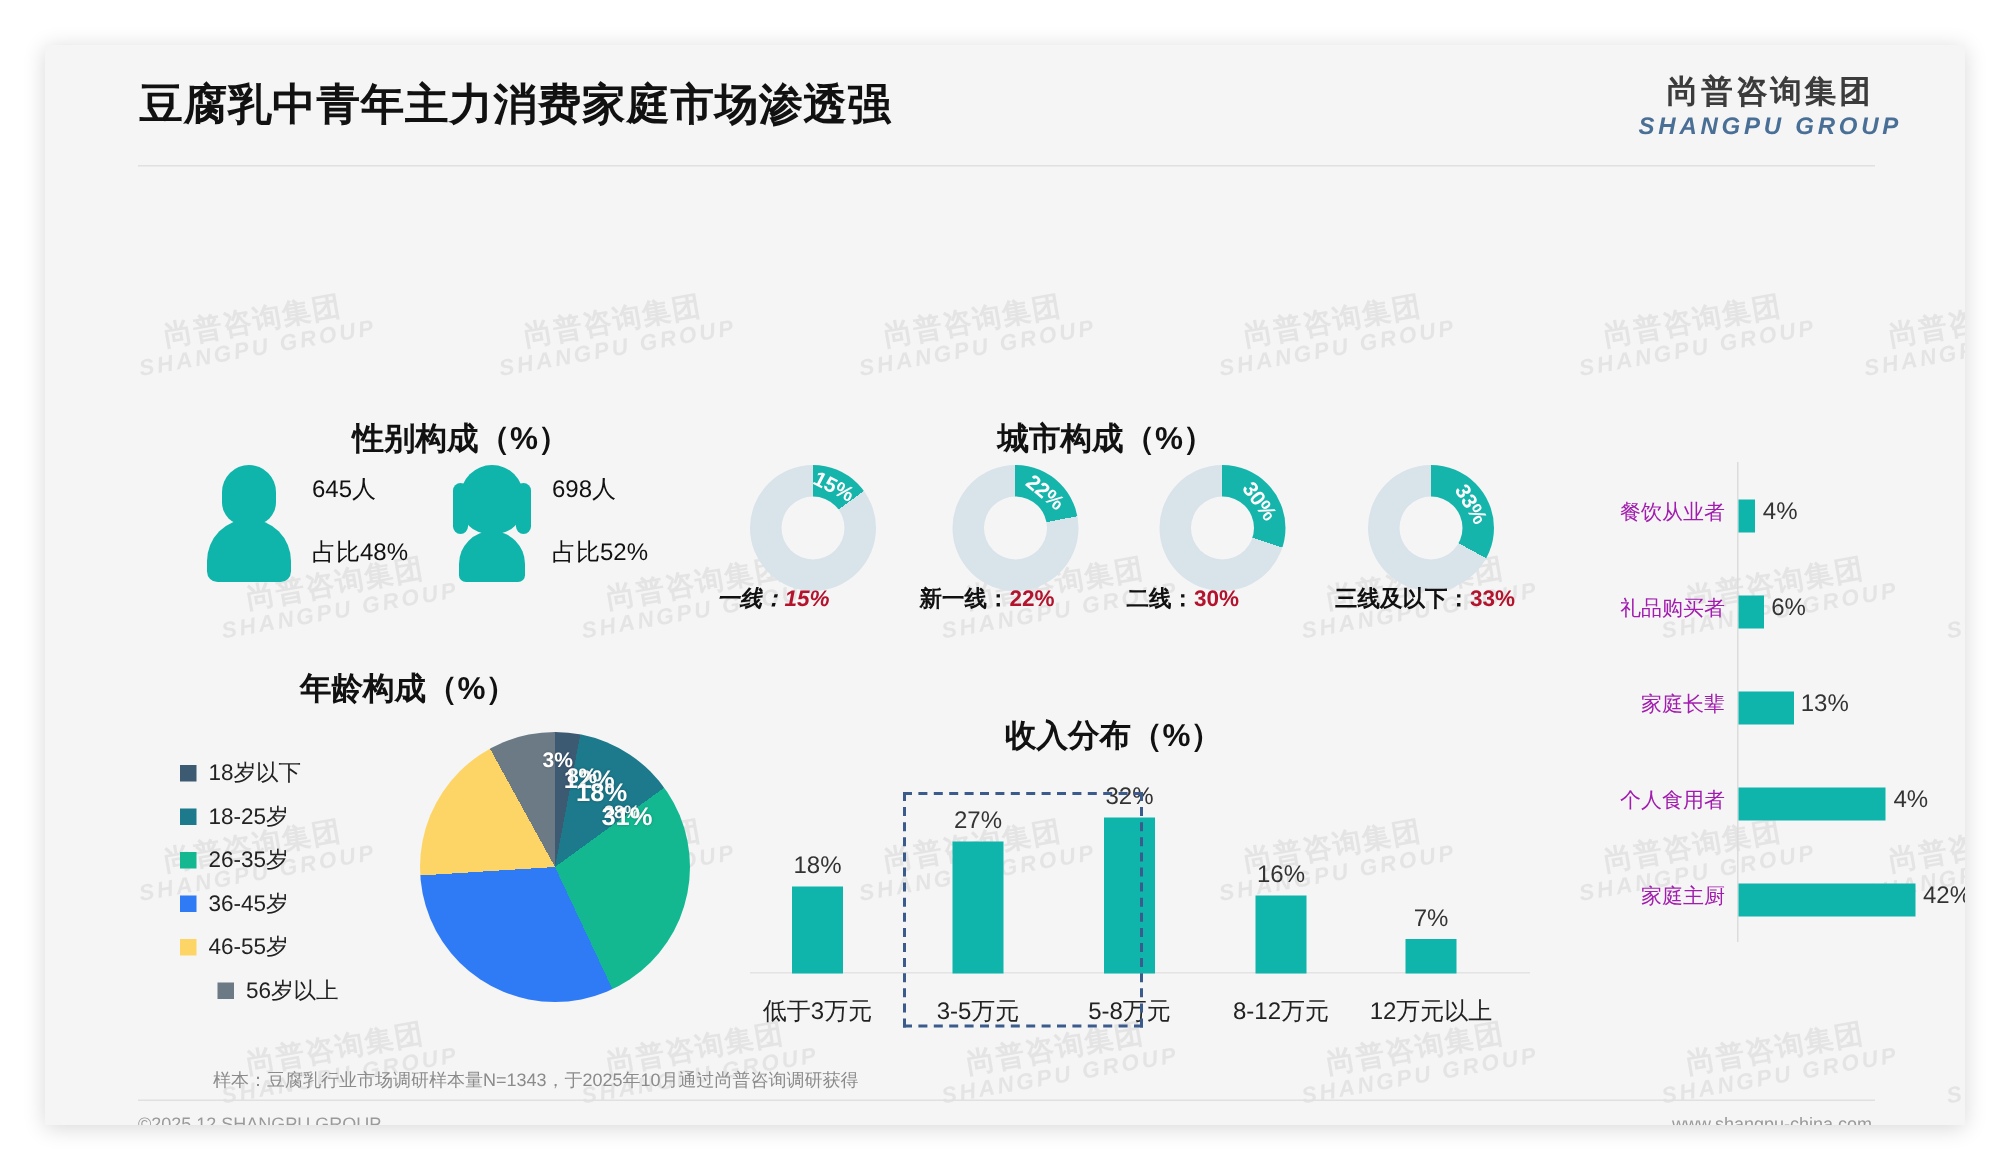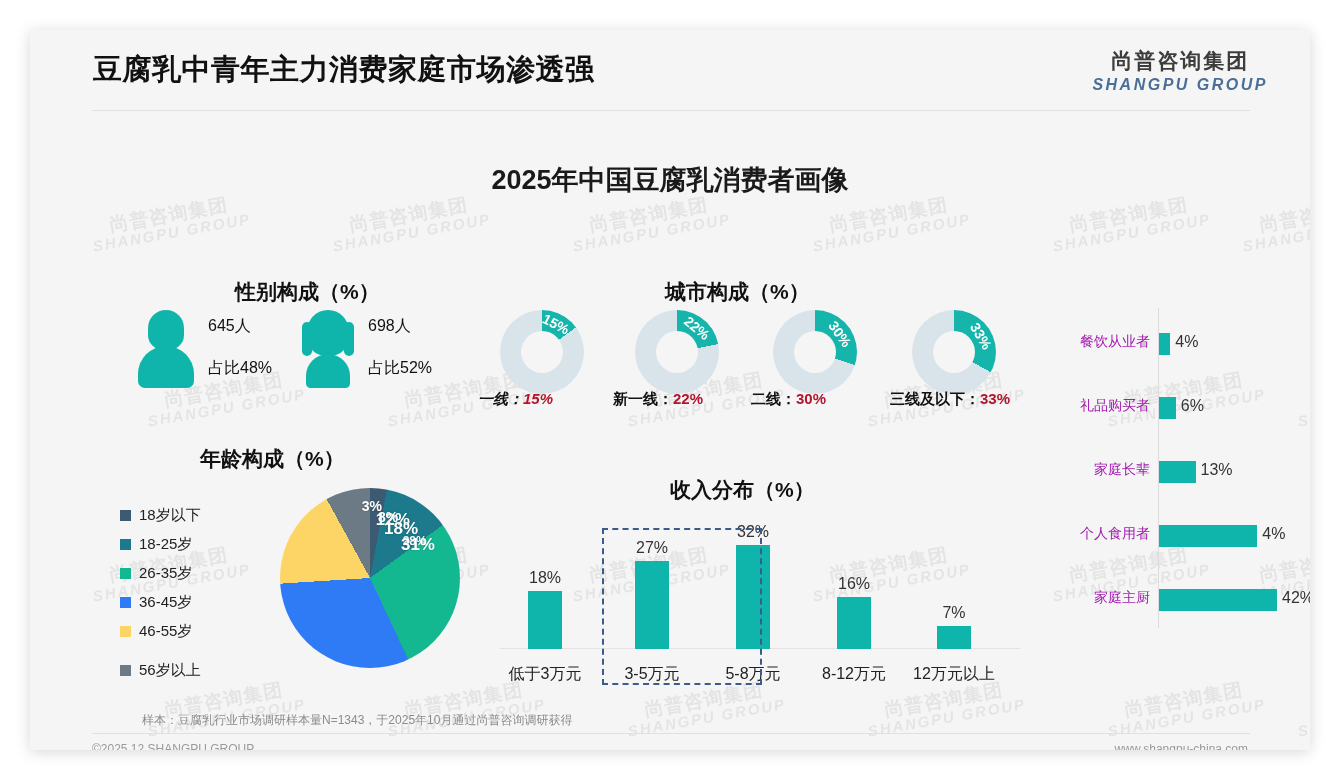--- a/index.html
+++ b/index.html
@@ -216,21 +216,20 @@
 
   <div id="header">
     <div id="page-title">豆腐乳中青年主力消费家庭市场渗透强</div>
     <div id="logo">
       <div class="logo-cn">尚普咨询集团</div>
       <div class="logo-en">SHANGPU GROUP</div>
     </div>
   </div>
   <div id="header-rule"></div>
 
-  <div id="subtitle">2025年中国豆腐乳消费者画像</div>
 
   <div class="sect-title" style="left:205px; top:248px;">性别构成（%）</div>
   <div id="gender-wrap">
     <div class="person male" style="left:18px; top:18px;">
       <div class="head"></div>
         <div class="body"></div>
     </div>
     <div class="gtext" style="left:88px; top:24px;">645人</div>
     <div class="gtext" style="left:88px; top:66px;">占比48%</div>
 
@@ -269,21 +268,21 @@
           <span class="legend-label">26-35岁</span>
         </div>
         <div class="legend-row" style="top: 113px;">
           <span class="legend-swatch" style="background:#2f7bf6"></span>
           <span class="legend-label">36-45岁</span>
         </div>
         <div class="legend-row" style="top: 142px;">
           <span class="legend-swatch" style="background:#fdd567"></span>
           <span class="legend-label">46-55岁</span>
         </div>
-        <div class="legend-row" style="top: 181px;">
+        <div class="legend-row" style="top: 171px; margin-left: 25px;">
           <span class="legend-swatch" style="background:#6b7a85"></span>
           <span class="legend-label">56岁以上</span>
         </div>
       </div>
   </div>
 
   <div class="sect-title" style="left:635px; top:248px;">城市构成（%）</div>
   <div id="city-wrap">
       <div class="donut" style="left: 20px; top: 12px; background: conic-gradient(rgb(22, 181, 172) 0deg, rgb(22, 181, 172) 54deg, rgb(216, 227, 234) 54deg, rgb(216, 227, 234) 360deg);">
         <div class="hole"></div>

